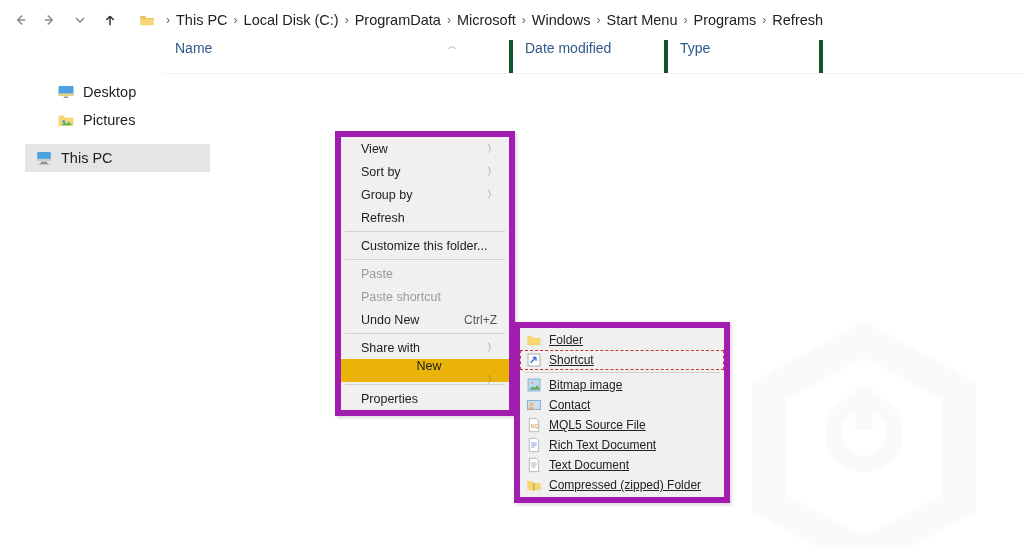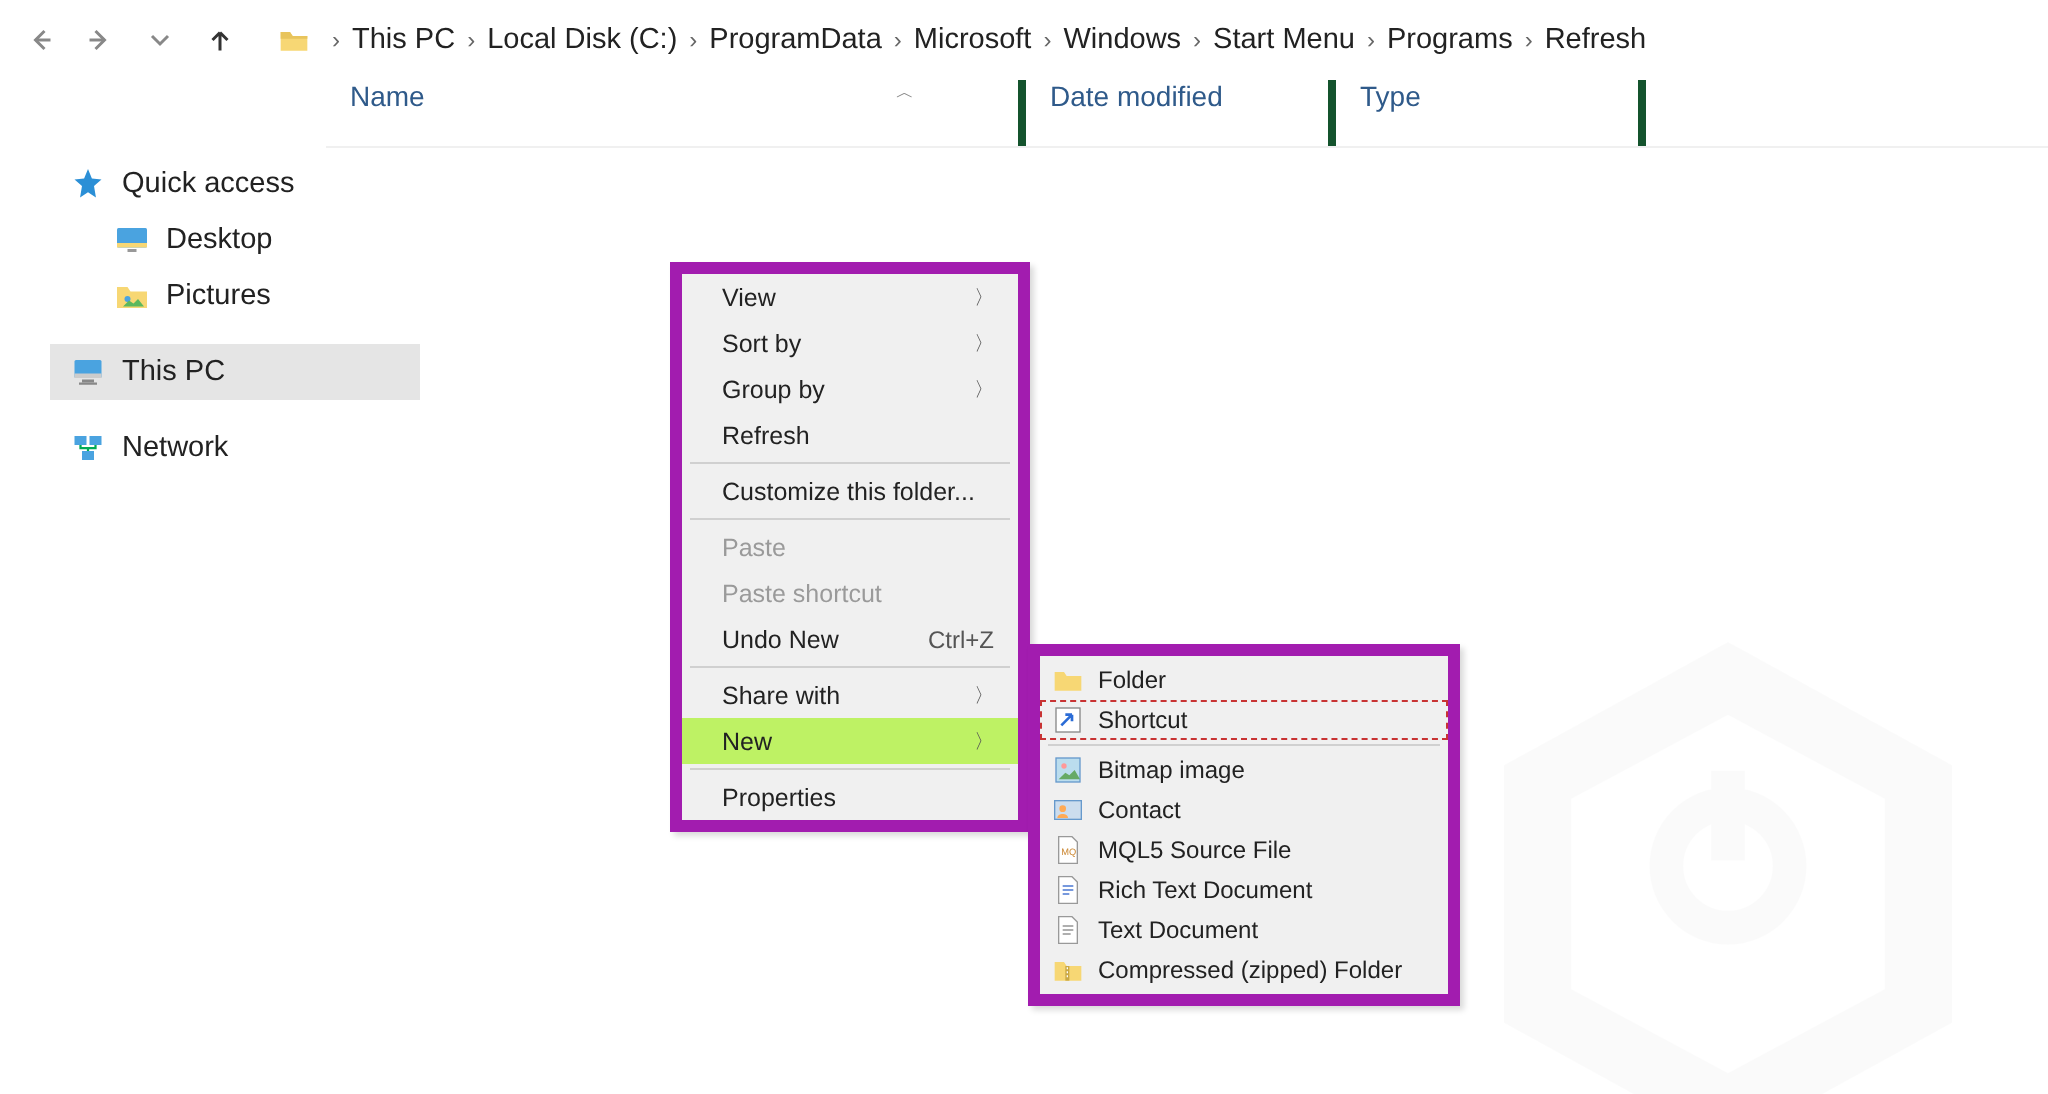--- a/index.html
+++ b/index.html
@@ -28,28 +28,28 @@
 .sidebar { position: absolute; left: 0; top: 58px; width: 210px; padding: 20px 0 0 25px; }
 .tree-item { display: flex; align-items: center; gap: 8px; font-size: 14.5px; color: #222; height: 28px; padding-left: 10px; cursor: default; }
 .tree-item.indent { padding-left: 32px; }
 .tree-item.selected { background: #e5e5e5; }
 .icon16 { width: 18px; height: 18px; flex-shrink: 0; }
 
 
 .ctx-menu { position: absolute; background: #f0f0f0; border: 6px solid #a21caf; font-size: 12.5px; color: #222; box-shadow: 2px 2px 3px rgba(0,0,0,0.15); }
 .ctx-menu.main { left: 335px; top: 131px; width: 180px; }
 .ctx-row { height: 23px; display: flex; align-items: center; padding: 0 12px 0 20px; cursor: default; }
-.ctx-row.hover { background: #bef264; }
+.ctx-row.hover { background: #eab308; flex-direction: column; }
 .ctx-row.disabled { color: #9a9a9a; }
 .ctx-sep { height: 1px; background: #d0d0d0; margin: 2px 4px; }
 .ctx-arrow { margin-left: auto; font-size: 10px; color: #555; }
 .ctx-shortcut { margin-left: auto; font-size: 12px; color: #555; }
 
 .ctx-menu.sub { left: 514px; top: 322px; width: 216px; padding: 2px 0; }
-.sub-row { height: 20px; display: flex; align-items: center; gap: 7px; padding: 0 8px 0 6px; cursor: default; font-size: 12px; }
+.sub-row { height: 20px; display: flex; align-items: center; gap: 7px; padding: 0 8px 0 6px; cursor: default; font-size: 12px; text-decoration: underline; }
 .sub-row .sub-icon { width: 16px; height: 16px; flex-shrink: 0; }
 .sub-row.highlight { outline: 1px dashed #c83333; outline-offset: -1px; }
 
 
 .watermark { position: absolute; right: 20px; bottom: -40px; width: 280px; height: 280px; opacity: 0.06; }
 
 svg { display: block; }
 
 </style>
 </head>
@@ -118,26 +118,20 @@
   </div>
   <div class="col date">
       <span>Date modified</span>
     </div>
   <div class="col type">
       <span>Type</span>
     </div>
 </div>
 
 <div class="sidebar">
-  <div class="tree-item">
-    <svg class="icon16" viewBox="0 0 24 24">
-        <path d="M12 2l2.6 6.3L21 9l-5 4.3L17.3 21 12 17.5 6.7 21 8 13.3 3 9l6.4-.7z" fill="#2b8fd6"></path>
-      </svg>
-    <span>Quick access</span>
-  </div>
   <div class="tree-item indent">
     <svg class="icon16" viewBox="0 0 24 24">
         <rect x="2" y="4" width="20" height="13" rx="1" fill="#4aa3e0"></rect>
         <rect x="2" y="14" width="20" height="3" fill="#f7d774"></rect>
         <rect x="9" y="18" width="6" height="2" fill="#999"></rect>
       </svg>
     <span>Desktop</span>
   </div>
   <div class="tree-item indent">
     <svg class="icon16" viewBox="0 0 24 24">
@@ -151,29 +145,20 @@
   <div class="tree-item selected">
     <svg class="icon16" viewBox="0 0 24 24">
         <rect x="3" y="4" width="18" height="12" rx="1" fill="#4aa3e0"></rect>
         <rect x="3" y="13" width="18" height="3" fill="#ccc"></rect>
         <rect x="8" y="17" width="8" height="2" fill="#888"></rect>
         <rect x="6" y="19" width="12" height="1.5" fill="#888"></rect>
       </svg>
     <span>This PC</span>
   </div>
   <div style="height:10px"></div>
-  <div class="tree-item">
-    <svg class="icon16" viewBox="0 0 24 24">
-        <rect x="3" y="4" width="8" height="6" fill="#4aa3e0"></rect>
-        <rect x="13" y="4" width="8" height="6" fill="#4aa3e0"></rect>
-        <rect x="8" y="14" width="8" height="6" fill="#4aa3e0"></rect>
-        <path d="M7 10v2h10v-2M12 12v2" stroke="#0a5" stroke-width="1.5" fill="none"></path>
-      </svg>
-    <span>Network</span>
-  </div>
 </div>
 
 <div class="ctx-menu main">
   <div class="ctx-row">
       <span>View</span>
       <span class="ctx-arrow">〉</span>
     </div>
   <div class="ctx-row">
       <span>Sort by</span>
       <span class="ctx-arrow">〉</span>

